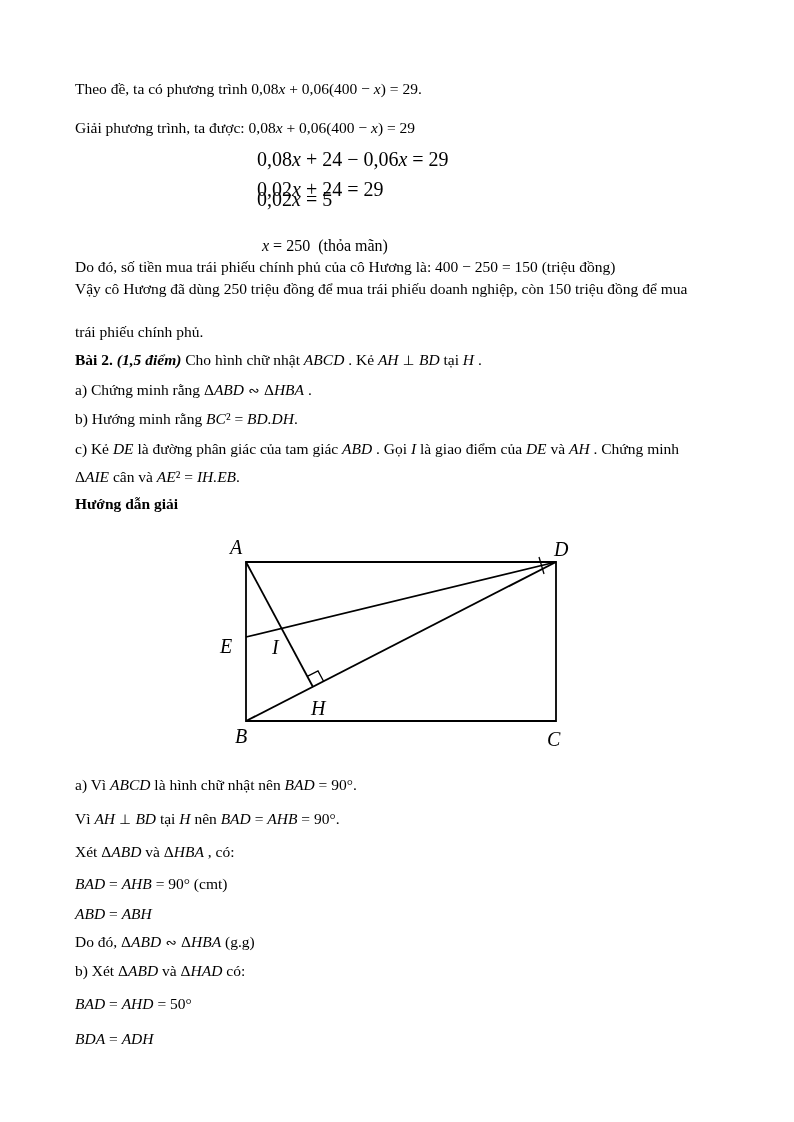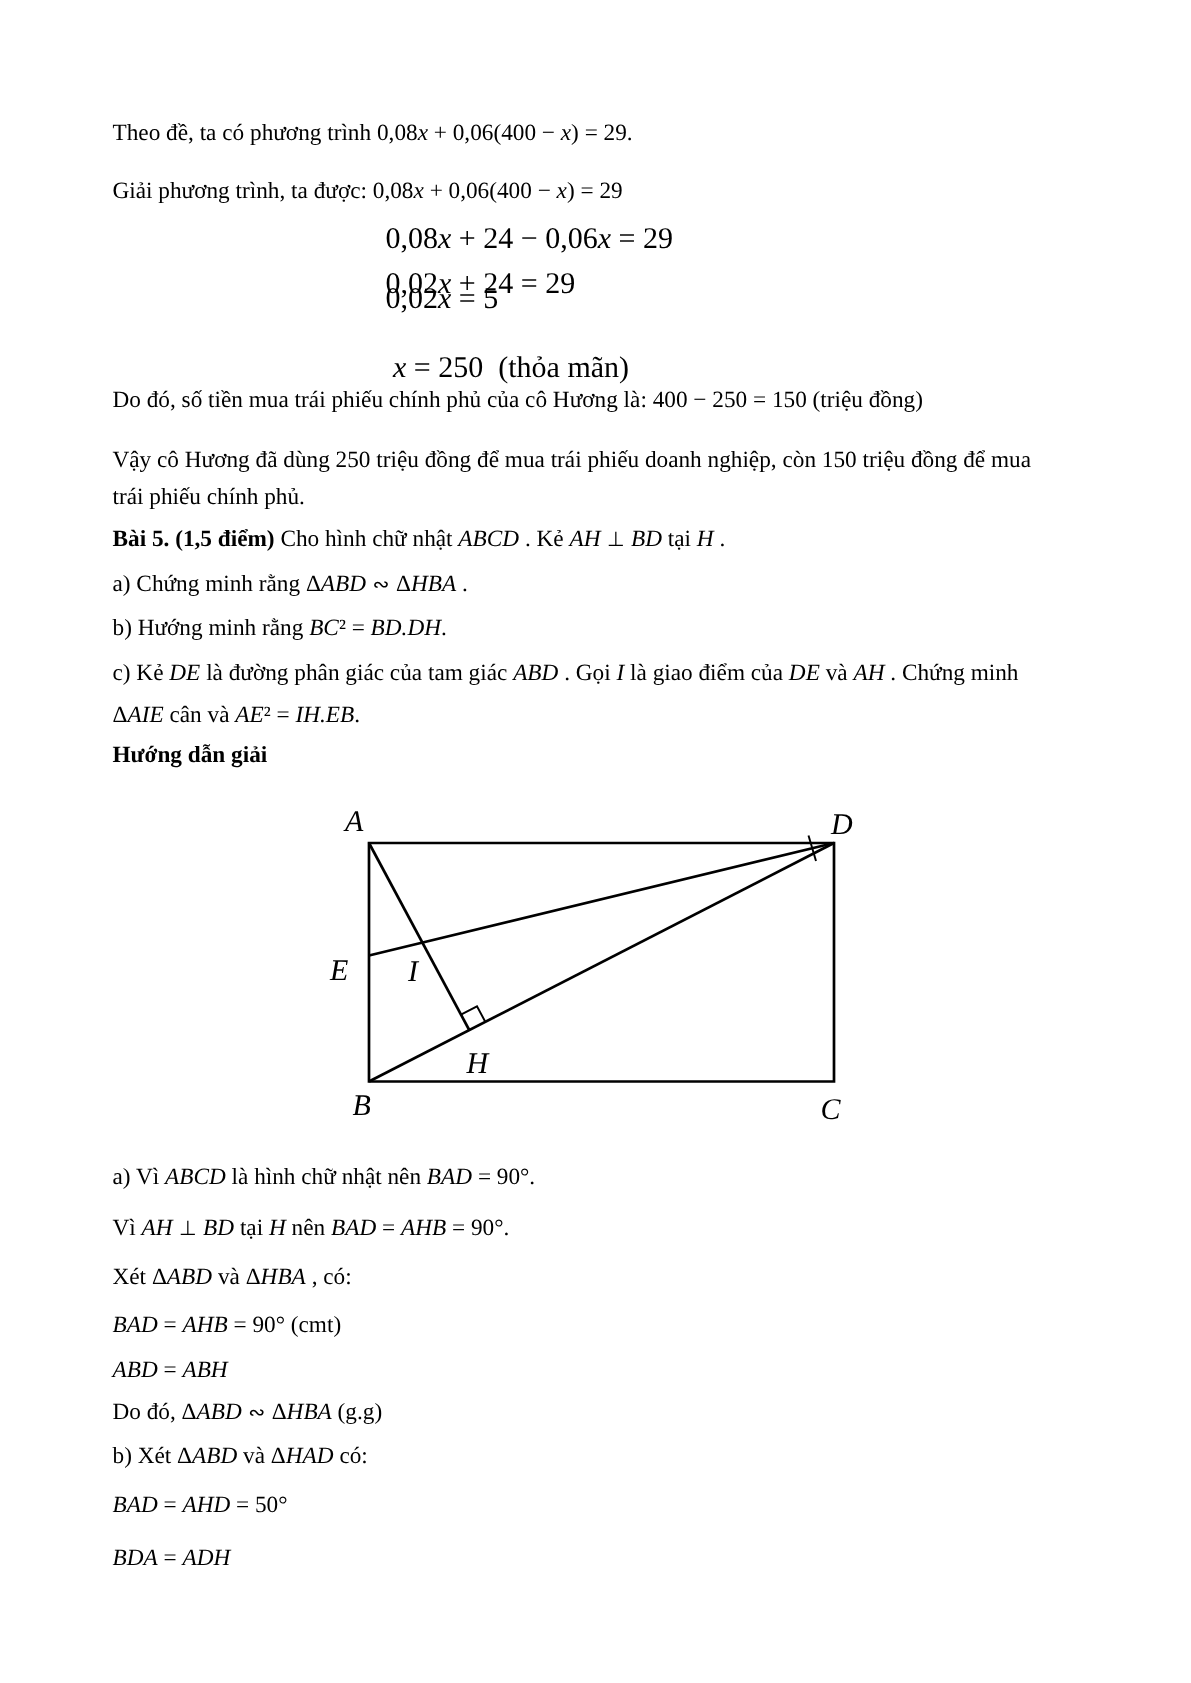--- a/index.html
+++ b/index.html
@@ -16,31 +16,31 @@
     background: #ffffff;
   }
   p.line {
     position: absolute;
     left: 75px;
     white-space: nowrap;
     font-size: 15.5px;
     line-height: 21px;
   }
   p.line.eq { left: 257px; font-size: 20px; }
-  p.line.eq6 { left: 262px; font-size: 20px; }
+  p.line.eq6 { left: 262px; font-size: 16px; }
   .sg-n { font-style: normal; }
   .sg-i { font-style: italic; }
   .sg-b { font-weight: bold; }
-  .sg-bi { font-weight: bold; }
+  .sg-bi { font-weight: bold; font-style: italic; }
   .sg-s { font-family: "DejaVu Sans", sans-serif; font-size: 13.5px; }
   
   p.line:nth-of-type(1){top:78px}  p.line:nth-of-type(2){top:117px}
   p.line:nth-of-type(3){top:149px} p.line:nth-of-type(4){top:179px}
   p.line:nth-of-type(5){top:189px} p.line:nth-of-type(6){top:235px}
-  p.line:nth-of-type(7){top:256px} p.line:nth-of-type(8){top:296px}
+  p.line:nth-of-type(7){top:256px} p.line:nth-of-type(8){top:278px}
   p.line:nth-of-type(9){top:321px} p.line:nth-of-type(10){top:349px}
   p.line:nth-of-type(11){top:379px} p.line:nth-of-type(12){top:408px}
   p.line:nth-of-type(13){top:438px} p.line:nth-of-type(14){top:466px}
   p.line:nth-of-type(15){top:493px} p.line:nth-of-type(16){top:774px}
   p.line:nth-of-type(17){top:808px} p.line:nth-of-type(18){top:841px}
   p.line:nth-of-type(19){top:873px} p.line:nth-of-type(20){top:903px}
   p.line:nth-of-type(21){top:931px} p.line:nth-of-type(22){top:960px}
   p.line:nth-of-type(23){top:993px} p.line:nth-of-type(24){top:1028px}
   #figure-wrap {
     position: absolute;
@@ -65,21 +65,21 @@
   <div id="doc">
       <p class="line"><span class="sg-n">Theo đề, ta có phương trình </span><span class="sg-n">0,08</span><span class="sg-i">x</span><span class="sg-n"> + 0,06(400 − </span><span class="sg-i">x</span><span class="sg-n">) = 29.</span></p>
       <p class="line"><span class="sg-n">Giải phương trình, ta được:  </span><span class="sg-n">0,08</span><span class="sg-i">x</span><span class="sg-n"> + 0,06(400 − </span><span class="sg-i">x</span><span class="sg-n">) = 29</span></p>
       <p class="line eq"><span class="sg-n">0,08</span><span class="sg-i">x</span><span class="sg-n"> + 24 − 0,06</span><span class="sg-i">x</span><span class="sg-n"> = 29</span></p>
       <p class="line eq"><span class="sg-n">0,02</span><span class="sg-i">x</span><span class="sg-n"> + 24 = 29</span></p>
       <p class="line eq"><span class="sg-n">0,02</span><span class="sg-i">x</span><span class="sg-n"> = 5</span></p>
       <p class="line eq6"><span class="sg-i">x</span><span class="sg-n"> = 250&nbsp;&nbsp;(thỏa mãn)</span></p>
       <p class="line"><span class="sg-n">Do đó, số tiền mua trái phiếu chính phủ của cô Hương là:  400 − 250 = 150  (triệu đồng)</span></p>
       <p class="line"><span class="sg-n">Vậy cô Hương đã dùng  250  triệu đồng để mua trái phiếu doanh nghiệp, còn 150  triệu đồng để mua</span></p>
       <p class="line"><span class="sg-n">trái phiếu chính phủ.</span></p>
-      <p class="line"><span class="sg-b">Bài 5. </span><span class="sg-bi">(1,5 điểm) </span><span class="sg-n">Cho hình chữ nhật  </span><span class="sg-i">ABCD</span><span class="sg-n"> . Kẻ  </span><span class="sg-i">AH</span><span class="sg-s"> ⊥ </span><span class="sg-i">BD</span><span class="sg-n">  tại  </span><span class="sg-i">H</span><span class="sg-n"> .</span></p>
+      <p class="line"><span class="sg-b">Bài 2. </span><span class="sg-bi">(1,5 điểm) </span><span class="sg-n">Cho hình chữ nhật  </span><span class="sg-i">ABCD</span><span class="sg-n"> . Kẻ  </span><span class="sg-i">AH</span><span class="sg-s"> ⊥ </span><span class="sg-i">BD</span><span class="sg-n">  tại  </span><span class="sg-i">H</span><span class="sg-n"> .</span></p>
       <p class="line"><span class="sg-n">a) Chứng minh rằng  Δ</span><span class="sg-i">ABD</span><span class="sg-s"> ∾ </span><span class="sg-n">Δ</span><span class="sg-i">HBA</span><span class="sg-n"> .</span></p>
       <p class="line"><span class="sg-n">b) Hướng minh rằng  </span><span class="sg-i">BC</span><span class="sg-n">² = </span><span class="sg-i">BD.DH</span><span class="sg-n">.</span></p>
       <p class="line"><span class="sg-n">c) Kẻ  </span><span class="sg-i">DE</span><span class="sg-n">  là đường phân giác của tam giác  </span><span class="sg-i">ABD</span><span class="sg-n"> . Gọi  </span><span class="sg-i">I</span><span class="sg-n">  là giao điểm của  </span><span class="sg-i">DE</span><span class="sg-n">  và  </span><span class="sg-i">AH</span><span class="sg-n"> . Chứng minh</span></p>
       <p class="line"><span class="sg-n">Δ</span><span class="sg-i">AIE</span><span class="sg-n">  cân và  </span><span class="sg-i">AE</span><span class="sg-n">² = </span><span class="sg-i">IH.EB</span><span class="sg-n">.</span></p>
       <p class="line"><span class="sg-b">Hướng dẫn giải</span></p>
       <p class="line"><span class="sg-n">a) Vì  </span><span class="sg-i">ABCD</span><span class="sg-n">  là hình chữ nhật nên  </span><span class="sg-i">BAD</span><span class="sg-n"> = 90°.</span></p>
       <p class="line"><span class="sg-n">Vì  </span><span class="sg-i">AH</span><span class="sg-s"> ⊥ </span><span class="sg-i">BD</span><span class="sg-n">  tại  </span><span class="sg-i">H</span><span class="sg-n">  nên  </span><span class="sg-i">BAD</span><span class="sg-n"> = </span><span class="sg-i">AHB</span><span class="sg-n"> = 90°.</span></p>
       <p class="line"><span class="sg-n">Xét  Δ</span><span class="sg-i">ABD</span><span class="sg-n">  và  Δ</span><span class="sg-i">HBA</span><span class="sg-n"> , có:</span></p>
       <p class="line"><span class="sg-i">BAD</span><span class="sg-n"> = </span><span class="sg-i">AHB</span><span class="sg-n"> = 90°  (cmt)</span></p>
       <p class="line"><span class="sg-i">ABD</span><span class="sg-n"> = </span><span class="sg-i">ABH</span></p>

